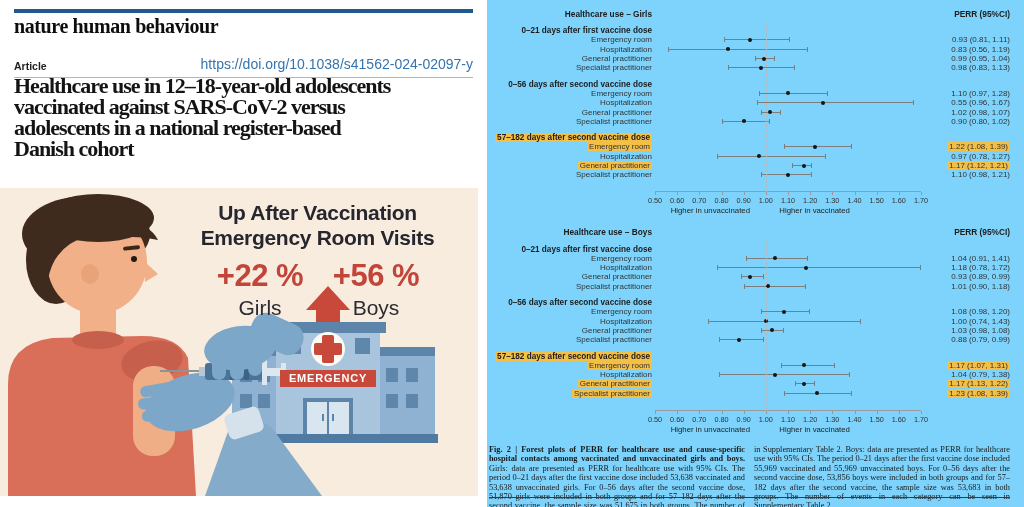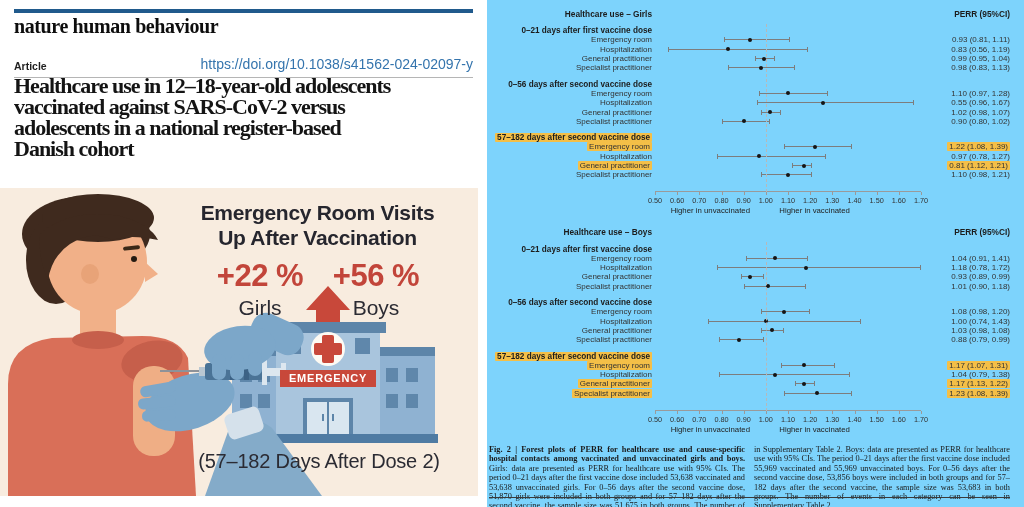--- a/index.html
+++ b/index.html
@@ -156,33 +156,32 @@
             <rect x="266" y="180" width="16" height="8" fill="#dde7ef"></rect>
             <rect x="281" y="175" width="5" height="18" fill="#dde7ef"></rect>
           </g>
           <ellipse cx="240" cy="160" rx="36" ry="22" fill="#7ca7c9" transform="rotate(-8 240 160)"></ellipse>
           <rect x="212" y="166" width="14" height="26" rx="7" fill="#7ca7c9"></rect>
           <rect x="230" y="166" width="14" height="26" rx="7" fill="#7ca7c9"></rect>
           <rect x="248" y="164" width="14" height="24" rx="7" fill="#7ca7c9"></rect>
         </g>
       </svg>
       <div class="headline">
+        <div>Up After Vaccination</div>
         <div>Emergency Room Visits</div>
-        <div>Up After Vaccination</div>
       </div>
       <div class="stat girls">
         <div class="v">+22 %</div>
         <div class="l">Girls</div>
       </div>
       <div class="stat boys">
         <div class="v">+56 %</div>
         <div class="l">Boys</div>
       </div>
       <div class="er-sign">EMERGENCY</div>
-      <div class="footnote">(57–182 Days After Dose 2)</div>
     </div>
   </div>
 
   <div class="right">
     <div id="plots">
         <div class="plot">
           <div class="prow phead">
             <div class="lbl head"><span>Healthcare use – Girls</span></div>
             <div class="cell-mid"></div>
             <div class="val head"><span>PERR (95%CI)</span></div>
@@ -316,21 +315,21 @@
           </div>
           <div class="prow">
             <div class="lbl"><span class="hl">General practitioner</span></div>
             <div class="cell-mid">
               <div class="ci" style="left: 51.6667%; width: 7.5%;">
                 <i class="capL"></i>
                 <i class="capR"></i>
               </div>
               <i class="marker" style="left: 55.8333%;"></i>
             </div>
-            <div class="val"><span class="hl">0.81 (1.12, 1.21)</span></div>
+            <div class="val"><span class="hl">1.17 (1.12, 1.21)</span></div>
           </div>
           <div class="prow">
             <div class="lbl"><span>Specialist practitioner</span></div>
             <div class="cell-mid">
               <div class="ci" style="left: 40%; width: 19.1667%;">
                 <i class="capL"></i>
                 <i class="capR"></i>
               </div>
               <i class="marker" style="left: 50%;"></i>
             </div>

